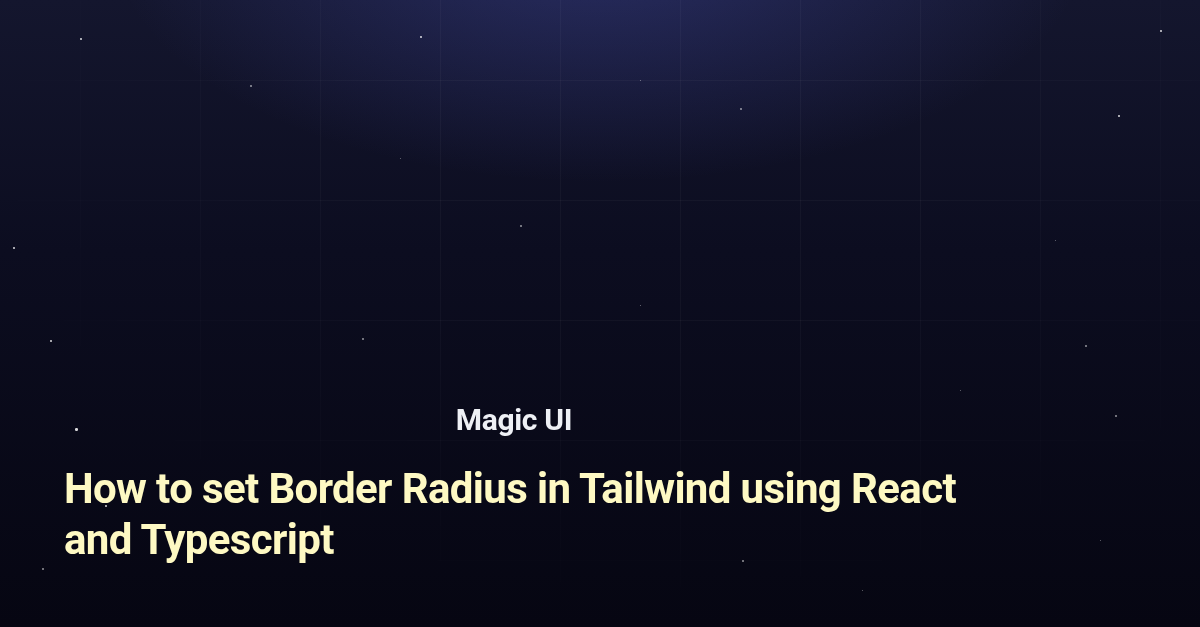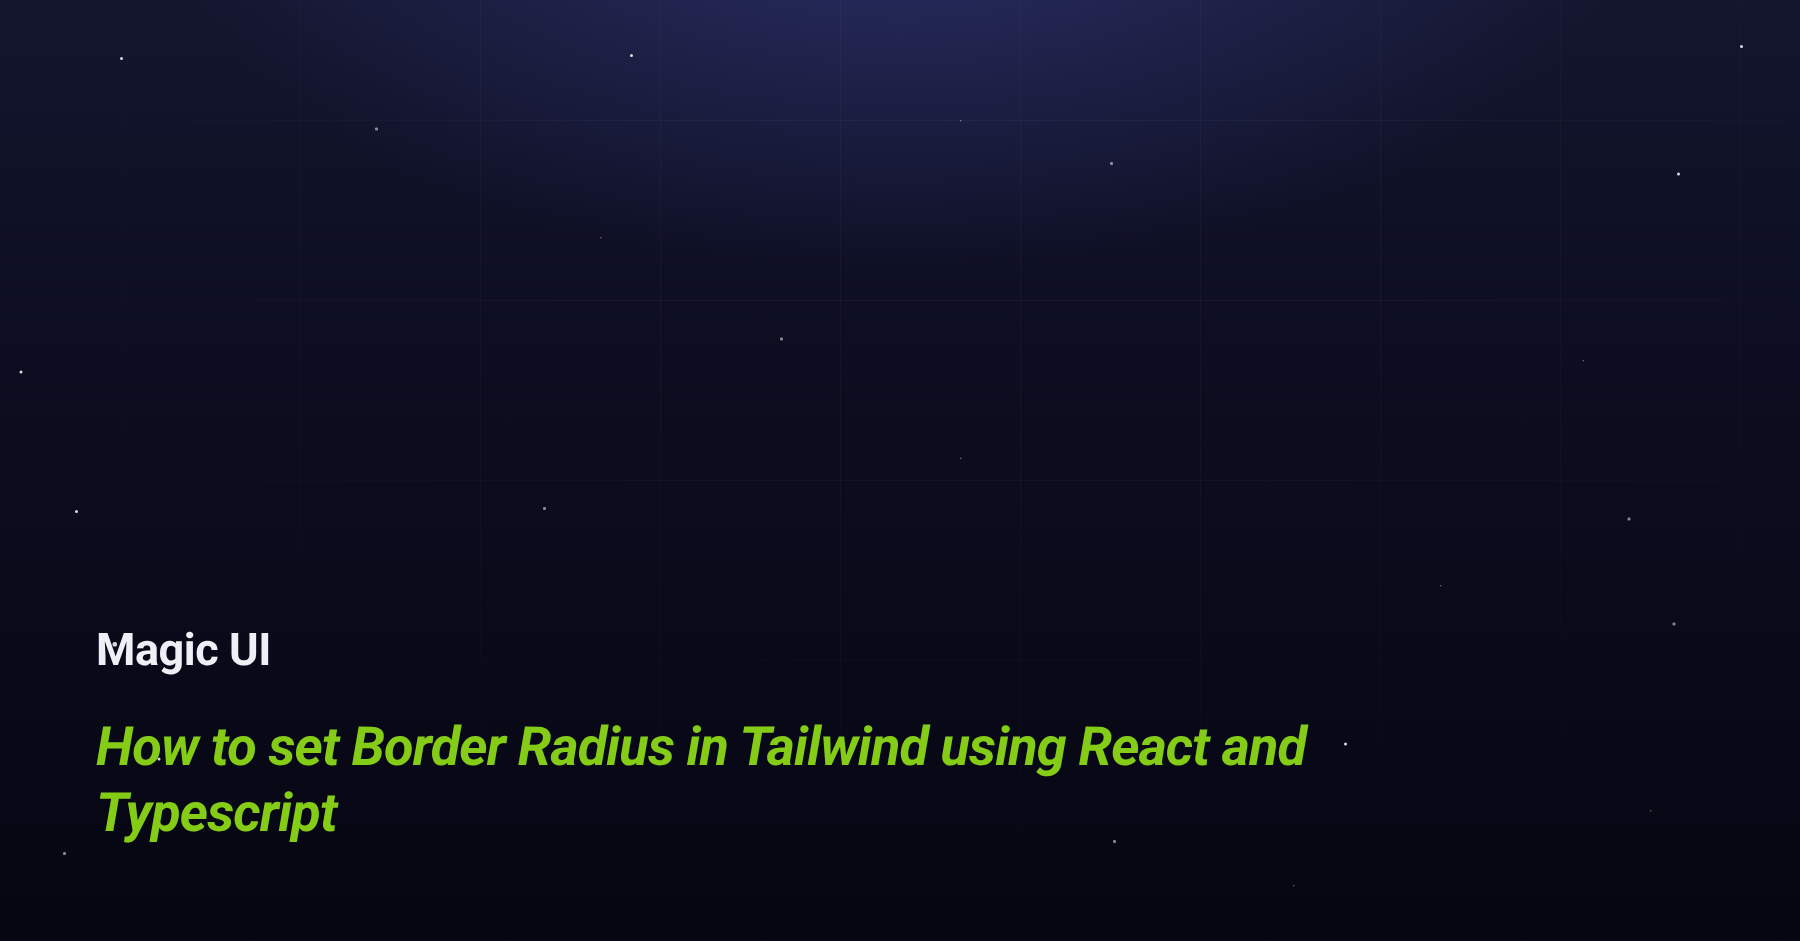--- a/index.html
+++ b/index.html
@@ -48,28 +48,28 @@
     left: 64px;
     bottom: 62px;
     max-width: 900px;
   }
   .brand {
     color: #eef0f5;
     font-size: 30px;
     font-weight: 700;
     margin-bottom: 26px;
     letter-spacing: -0.01em;
+    text-align: center;
   }
   .title {
-    color: #84cc16;
-    font-size: 36px;
+    color: #fef9c3;
+    font-size: 42px;
     font-weight: 700;
     line-height: 1.22;
     letter-spacing: -0.015em;
-    font-style: italic;
   }
 </style>
 </head>
 <body>
 
 <div class="bg"></div>
 <div class="grid"></div>
 
 <div class="stars">
   <div class="star" style="left:80px; top:38px; width:2px; height:2px;"></div>

